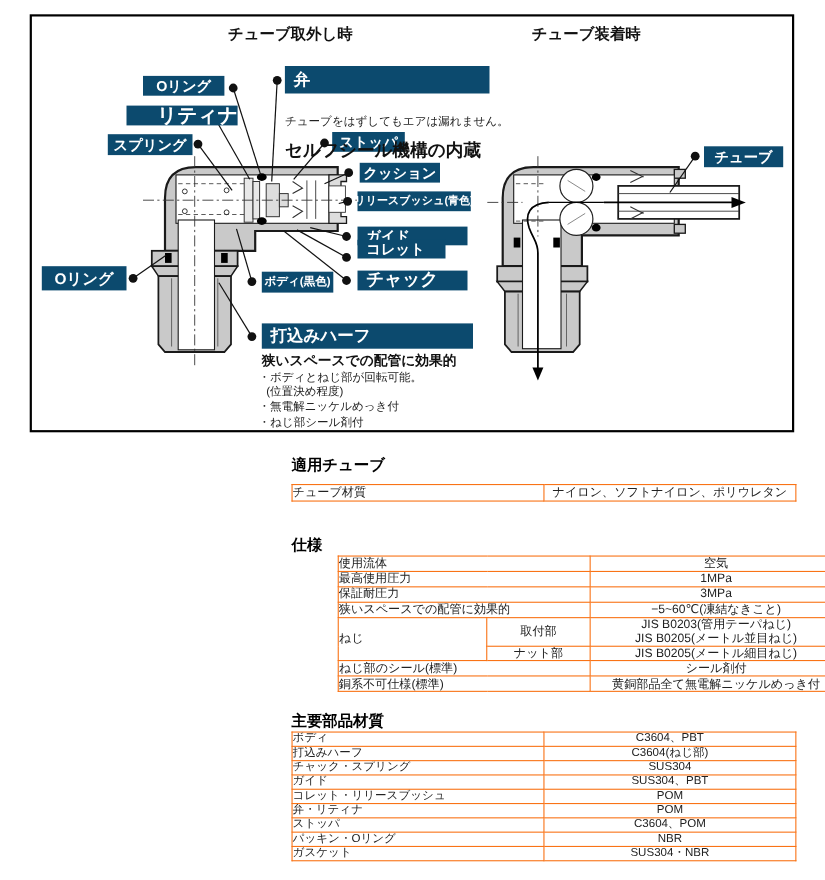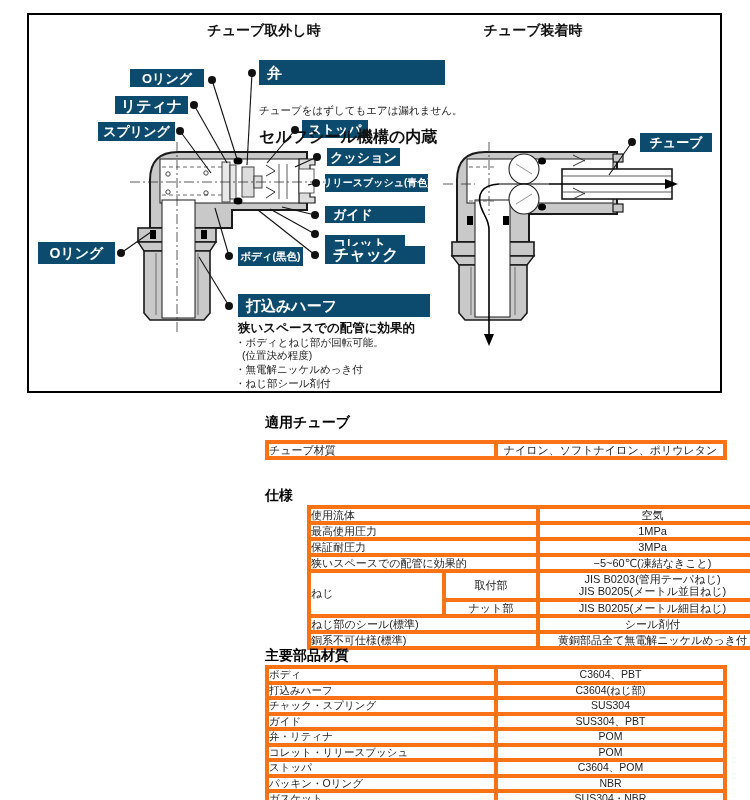--- a/index.html
+++ b/index.html
@@ -11,21 +11,21 @@
   .dia-svg{position:absolute;left:0;top:0;}
   .dia-title{position:absolute;font-size:14px;font-weight:bold;color:#111;text-align:center;white-space:nowrap;}
   .lbl-box{position:absolute;background:#0c4a6e;color:#fff;font-weight:bold;display:flex;align-items:center;justify-content:center;white-space:nowrap;line-height:1;}
   .lbl-box.alignl{justify-content:flex-start;padding-left:8px;box-sizing:border-box;}
   .note-b{position:absolute;font-weight:bold;color:#111;white-space:nowrap;}
   .note-r{position:absolute;color:#222;white-space:nowrap;}
 
   
   .spec-heading{position:absolute;font-size:14px;font-weight:bold;color:#000;white-space:nowrap;}
   table.spec{position:absolute;border-collapse:collapse;table-layout:fixed;width:458px;font-size:11px;color:#222;background:#fff;}
-  table.spec td{border:4px solid #f97316;padding:0;overflow:hidden;line-height:1.1;}
+  table.spec td{border:1px solid #f97316;padding:0;overflow:hidden;line-height:1.1;}
   td.lbl{text-align:left;padding-left:32px;}
   td.val{text-align:center;}
   td.sub{text-align:center;}
   td.pre{white-space:pre-line;line-height:12px;}
   table.t1 tr{height:15px;}
   table.t2 tr{height:14px;}
   table.t2 tr.dbl{height:26px;}
   table.t2 tr.sm{height:13px;}
   table.t3 tr{height:13px;}
   table.t3{font-size:10.5px;}
@@ -154,27 +154,27 @@
         <circle cx="200" cy="291" r="4"></circle>
           <circle cx="603" cy="127" r="4"></circle>
       </g>
     </svg>
 
     <div class="dia-title" style="left:150px;top:7px;width:170px;">チューブ取外し時</div>
     <div class="dia-title" style="left:424px;top:7px;width:160px;">チューブ装着時</div>
 
     <div class="lbl-box" style="left:101px;top:54px;width:74px;height:18px;font-size:13px;">Oリング</div>
     <div class="lbl-box alignl" style="left:230px;top:45px;width:186px;height:25px;font-size:15px;">弁</div>
-    <div class="lbl-box" style="left:86px;top:81px;width:73px;height:18px;font-size:15px;">リティナ</div>
+    <div class="lbl-box" style="left:86px;top:81px;width:73px;height:18px;font-size:18px;padding-left:28px;">リティナ</div>
     <div class="lbl-box" style="left:69px;top:107px;width:77px;height:19px;font-size:13px;">スプリング</div>
     <div class="lbl-box" style="left:273px;top:105px;width:66px;height:18px;font-size:13px;">ストッパ</div>
     <div class="lbl-box" style="left:298px;top:133px;width:73px;height:18px;font-size:13px;">クッション</div>
     <div class="lbl-box" style="left:296px;top:159px;width:103px;height:18px;font-size:10px;">リリースブッシュ(青色)</div>
     <div class="lbl-box alignl" style="left:296px;top:191px;width:100px;height:17px;font-size:13px;">ガイド</div>
-    <div class="lbl-box alignl" style="left:296px;top:220px;width:80px;height:17px;font-size:13px;">コレット</div>
+    <div class="lbl-box alignl" style="left:296px;top:203px;width:80px;height:17px;font-size:13px;">コレット</div>
     <div class="lbl-box alignl" style="left:296px;top:231px;width:100px;height:18px;font-size:16px;">チャック</div>
     <div class="lbl-box" style="left:209px;top:232px;width:65px;height:19px;font-size:10.5px;">ボディ(黒色)</div>
     <div class="lbl-box" style="left:9px;top:227px;width:77px;height:22px;font-size:14px;">Oリング</div>
     <div class="lbl-box alignl" style="left:209px;top:279px;width:192px;height:23px;font-size:15px;">打込みハーフ</div>
     <div class="lbl-box" style="left:611px;top:118px;width:72px;height:19px;font-size:13px;">チューブ</div>
 
     <div class="note-b" style="left:230px;top:74px;font-size:16px;margin-top:38px;">セルフシール機構の内蔵</div>
     <div class="note-r" style="left:230px;top:89px;font-size:10.5px;">チューブをはずしてもエアは漏れません。</div>
     <div class="note-b" style="left:209px;top:305px;font-size:12.5px;">狭いスペースでの配管に効果的</div>
     <div class="note-r" style="left:206px;top:321px;font-size:10.5px;">・ボディとねじ部が回転可能。</div>
@@ -259,28 +259,28 @@
     </tr>
     <tr>
       <td class="lbl">チャック・スプリング</td>
       <td class="val">SUS304</td>
     </tr>
     <tr>
       <td class="lbl">ガイド</td>
       <td class="val">SUS304、PBT</td>
     </tr>
     <tr>
+      <td class="lbl">コレット・リリースブッシュ</td>
+      <td class="val">POM</td>
+    </tr>
+    <tr>
       <td class="lbl">弁・リティナ</td>
       <td class="val">POM</td>
     </tr>
     <tr>
-      <td class="lbl">コレット・リリースブッシュ</td>
-      <td class="val">POM</td>
-    </tr>
-    <tr>
       <td class="lbl">ストッパ</td>
       <td class="val">C3604、POM</td>
     </tr>
     <tr>
       <td class="lbl">パッキン・Oリング</td>
       <td class="val">NBR</td>
     </tr>
     <tr>
       <td class="lbl">ガスケット</td>
       <td class="val">SUS304・NBR</td>

